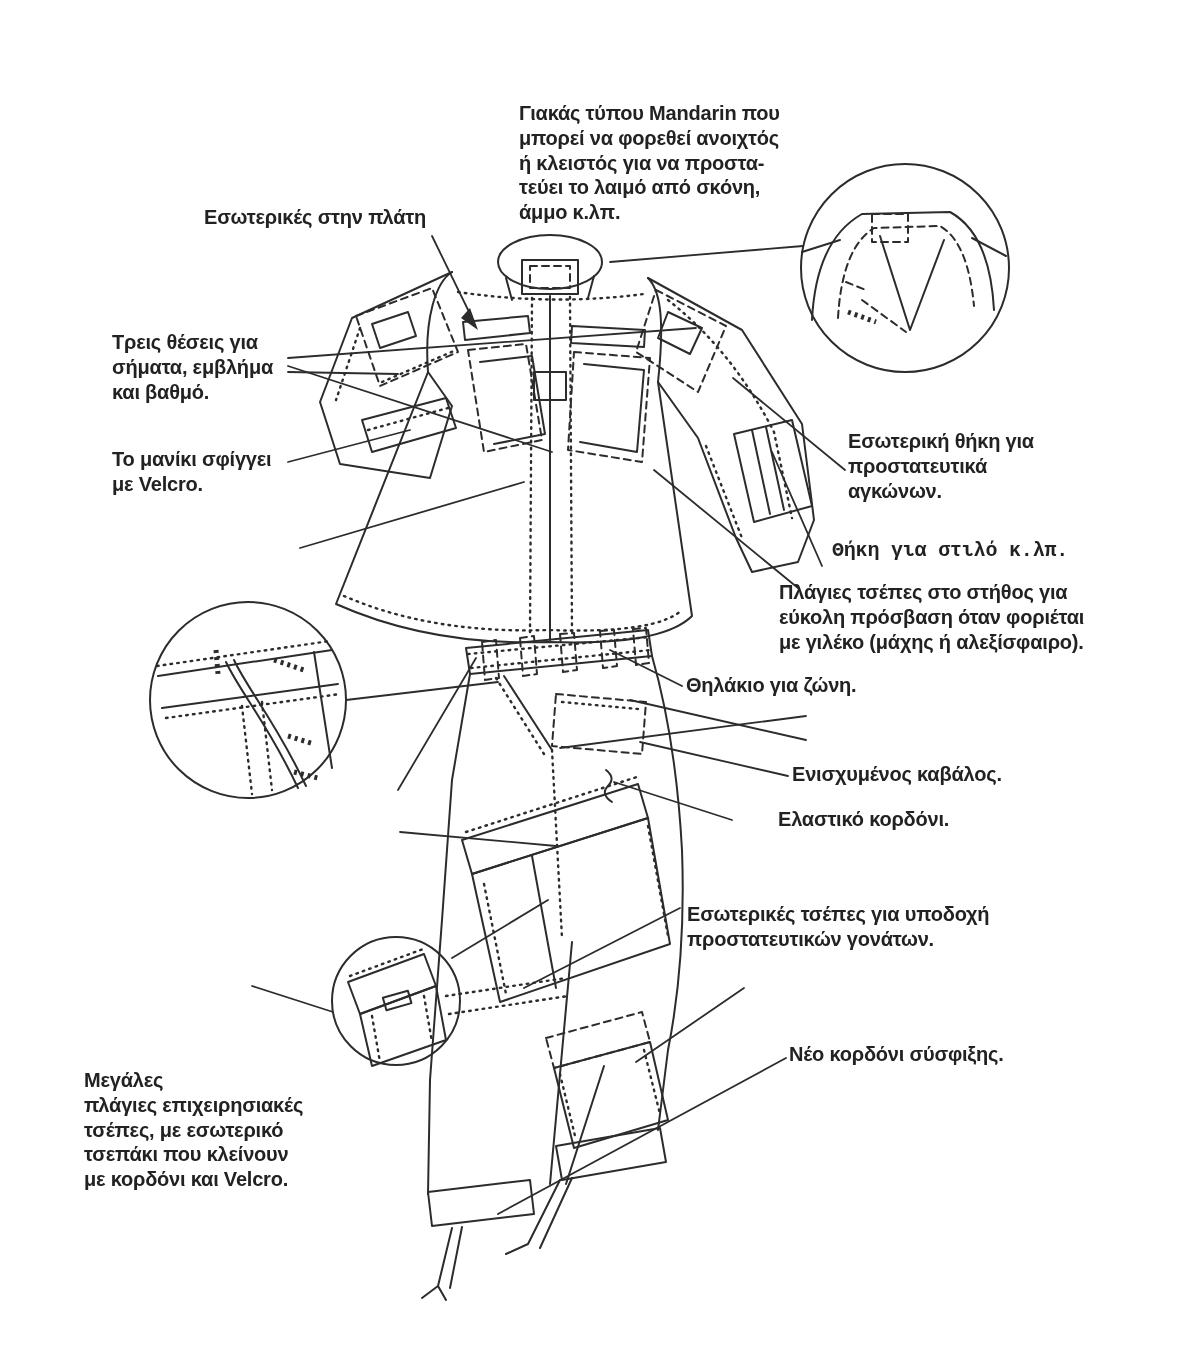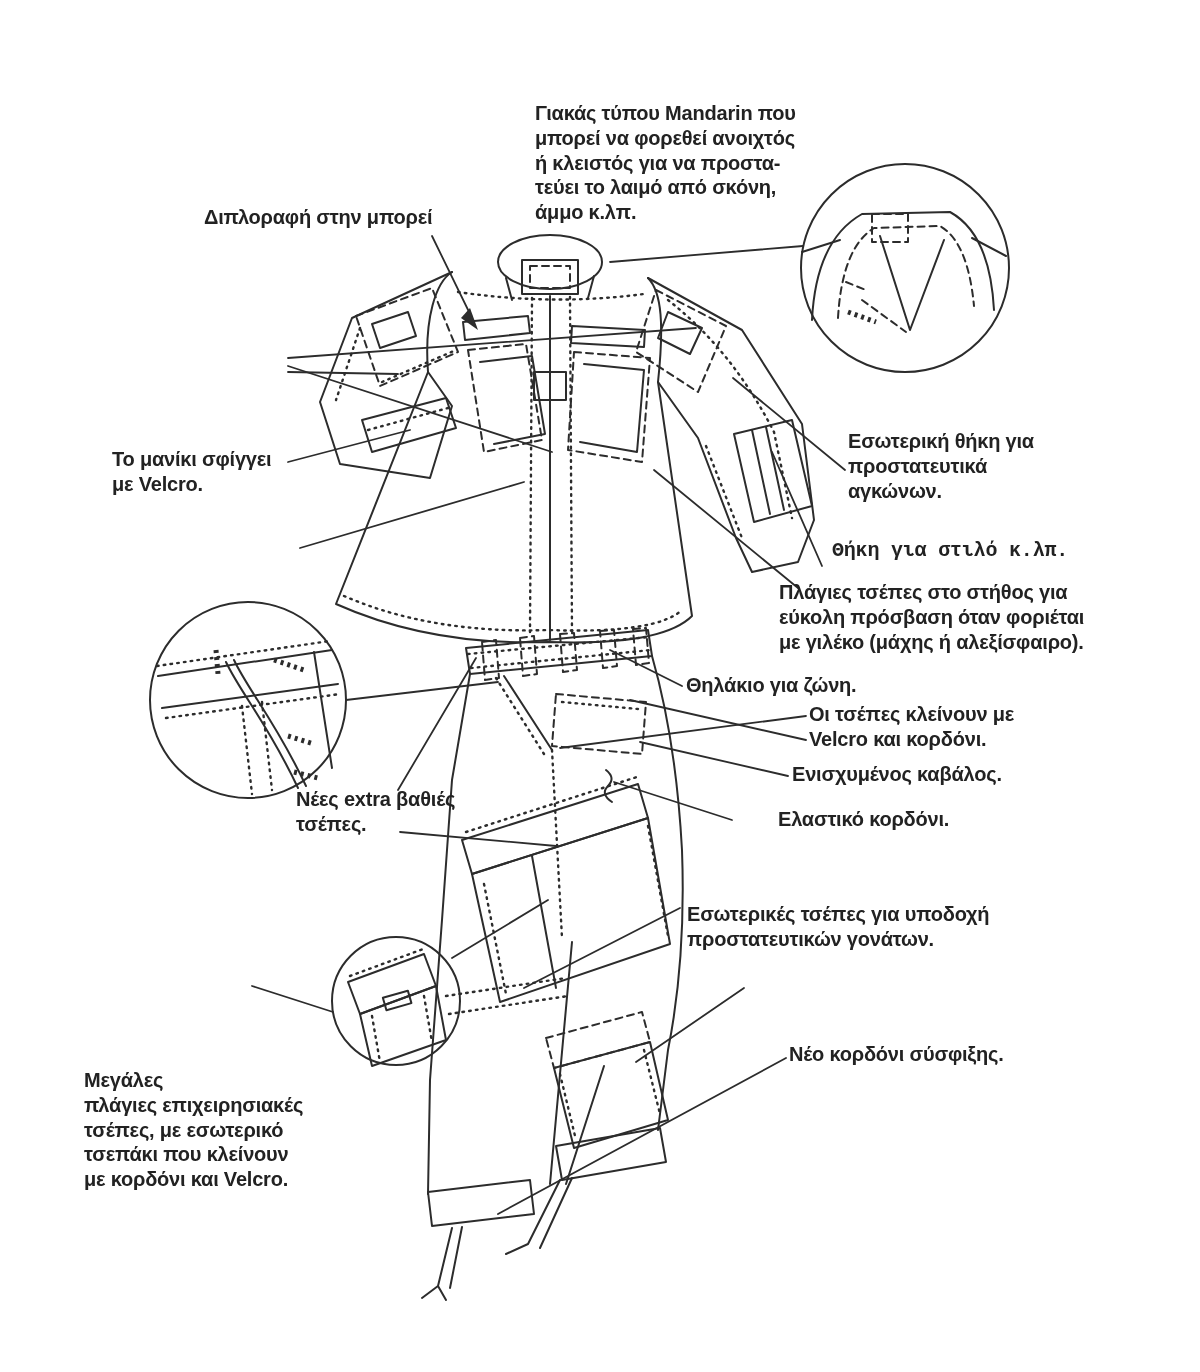--- a/index.html
+++ b/index.html
@@ -6,21 +6,21 @@
   .stage{
     position:relative;width:1200px;height:1372px;background:#ffffff;
     font-family:"Liberation Sans",sans-serif;overflow:hidden;
   }
   .stage svg{position:absolute;left:0;top:0;}
   .lbl{
     position:absolute;white-space:pre-line;font-weight:700;font-size:20px;
     line-height:1.24;color:#222;letter-spacing:-0.2px;
   }
   
-  #lbl-collar{left:535px;top:101px;}
+  #lbl-collar{left:519px;top:101px;}
   #lbl-back-seam{left:204px;top:205px;}
   #lbl-insignia{left:112px;top:330px;}
   #lbl-sleeve-velcro{left:112px;top:447px;}
   #lbl-jacket-closure{left:140px;top:517px;}
   #lbl-elbow-pads{left:848px;top:429px;}
   #lbl-pen-pocket{left:832px;top:539px;font-family:Liberation Mono, monospace;}
   #lbl-chest-pockets{left:779px;top:580px;}
   #lbl-belt-loop{left:686px;top:673px;}
   #lbl-pocket-closure{left:809px;top:702px;}
   #lbl-crotch{left:792px;top:762px;}
@@ -187,37 +187,36 @@
       <path class="ld" d="M252,986 L333,1012"></path>
       <path class="ld" d="M452,958 L548,900"></path>
     </g>
   </svg>
 
   <div class="lbl" id="lbl-collar">Γιακάς τύπου Mandarin που
 μπορεί να φορεθεί ανοιχτός
 ή κλειστός για να προστα-
 τεύει το λαιμό από σκόνη,
 άμμο κ.λπ.</div>
-  <div class="lbl" id="lbl-back-seam">Διπλοραφή στην μπορεί</div>
+  <div class="lbl" id="lbl-back-seam">Εσωτερικές στην πλάτη</div>
+  <div class="lbl" id="lbl-insignia">Τρεις θέσεις για
+σήματα, εμβλήμα
+και βαθμό.</div>
   <div class="lbl" id="lbl-sleeve-velcro">Το μανίκι σφίγγει
 με Velcro.</div>
   <div class="lbl" id="lbl-elbow-pads">Εσωτερική θήκη για
 προστατευτικά
 αγκώνων.</div>
   <div class="lbl" id="lbl-pen-pocket">Θήκη για στιλό κ.λπ.</div>
   <div class="lbl" id="lbl-chest-pockets">Πλάγιες τσέπες στο στήθος για
 εύκολη πρόσβαση όταν φοριέται
 με γιλέκο (μάχης ή αλεξίσφαιρο).</div>
   <div class="lbl" id="lbl-belt-loop">Θηλάκιο για ζώνη.</div>
-  <div class="lbl" id="lbl-pocket-closure">Οι τσέπες κλείνουν με
-Velcro και κορδόνι.</div>
   <div class="lbl" id="lbl-crotch">Ενισχυμένος καβάλος.</div>
   <div class="lbl" id="lbl-elastic-cord">Ελαστικό κορδόνι.</div>
-  <div class="lbl" id="lbl-deep-pockets">Νέες extra βαθιές
-τσέπες.</div>
   <div class="lbl" id="lbl-knee-pads">Εσωτερικές τσέπες για υποδοχή
 προστατευτικών γονάτων.</div>
   <div class="lbl" id="lbl-drawstring">Νέο κορδόνι σύσφιξης.</div>
   <div class="lbl" id="lbl-cargo-pockets">Μεγάλες
 πλάγιες επιχειρησιακές
 τσέπες, με εσωτερικό
 τσεπάκι που κλείνουν
 με κορδόνι και Velcro.</div>
 </div>
 

